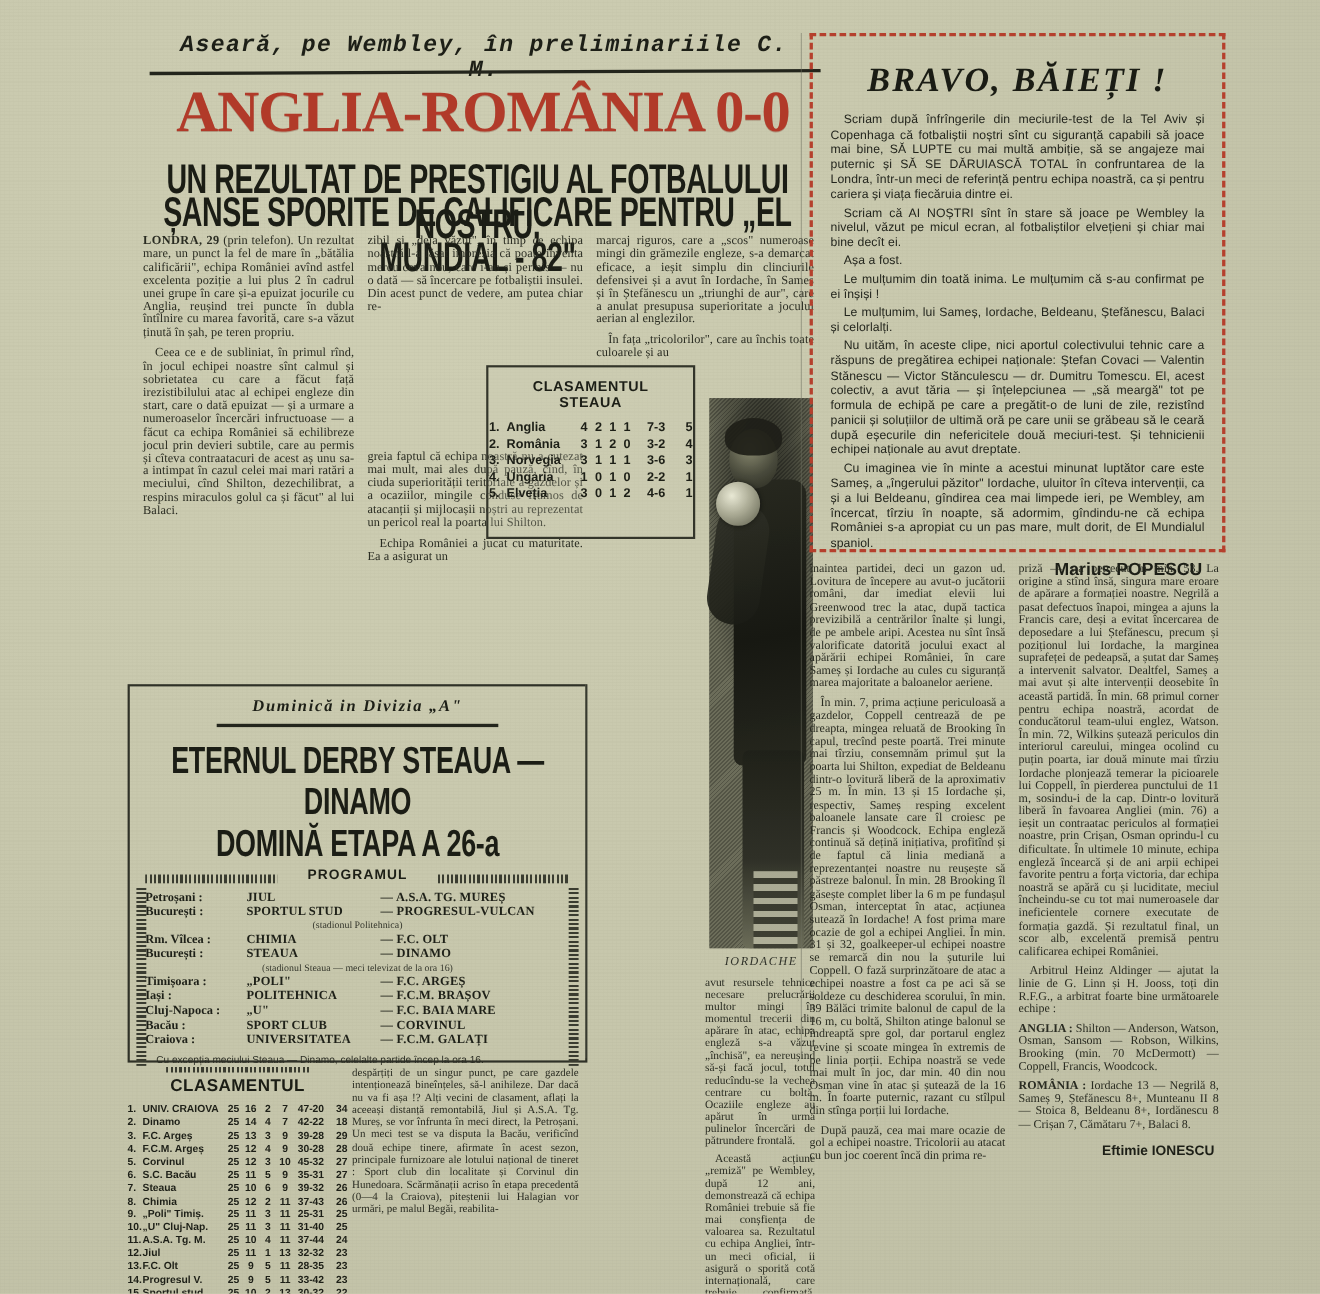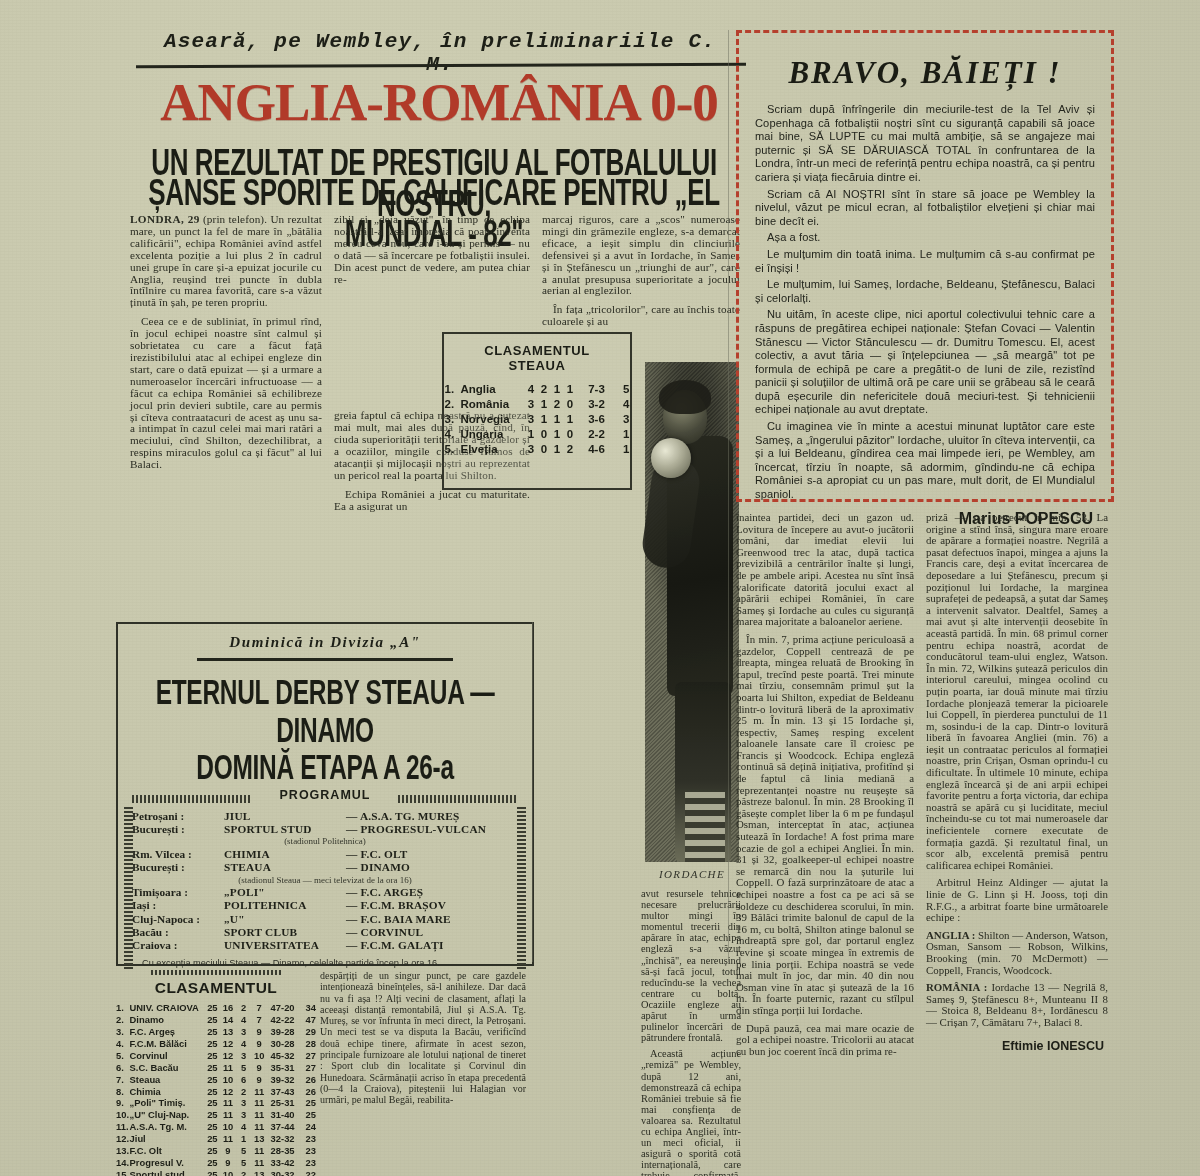--- a/index.html
+++ b/index.html
@@ -404,35 +404,35 @@
               <td class="pt">34</td>
             </tr>
             <tr>
               <td class="rk">2.</td>
               <td class="tm">Dinamo</td>
               <td class="n">25</td>
               <td class="n">14</td>
               <td class="n">4</td>
               <td class="n">7</td>
               <td class="gd">42-22</td>
-              <td class="pt">47</td>
+              <td class="pt">18</td>
             </tr>
             <tr>
               <td class="rk">3.</td>
               <td class="tm">F.C. Argeș</td>
               <td class="n">25</td>
               <td class="n">13</td>
               <td class="n">3</td>
               <td class="n">9</td>
               <td class="gd">39-28</td>
               <td class="pt">29</td>
             </tr>
             <tr>
               <td class="rk">4.</td>
-              <td class="tm">F.C.M. Bălăci</td>
+              <td class="tm">F.C.M. Argeș</td>
               <td class="n">25</td>
               <td class="n">12</td>
               <td class="n">4</td>
               <td class="n">9</td>
               <td class="gd">30-28</td>
               <td class="pt">28</td>
             </tr>
             <tr>
               <td class="rk">5.</td>
               <td class="tm">Corvinul</td>

